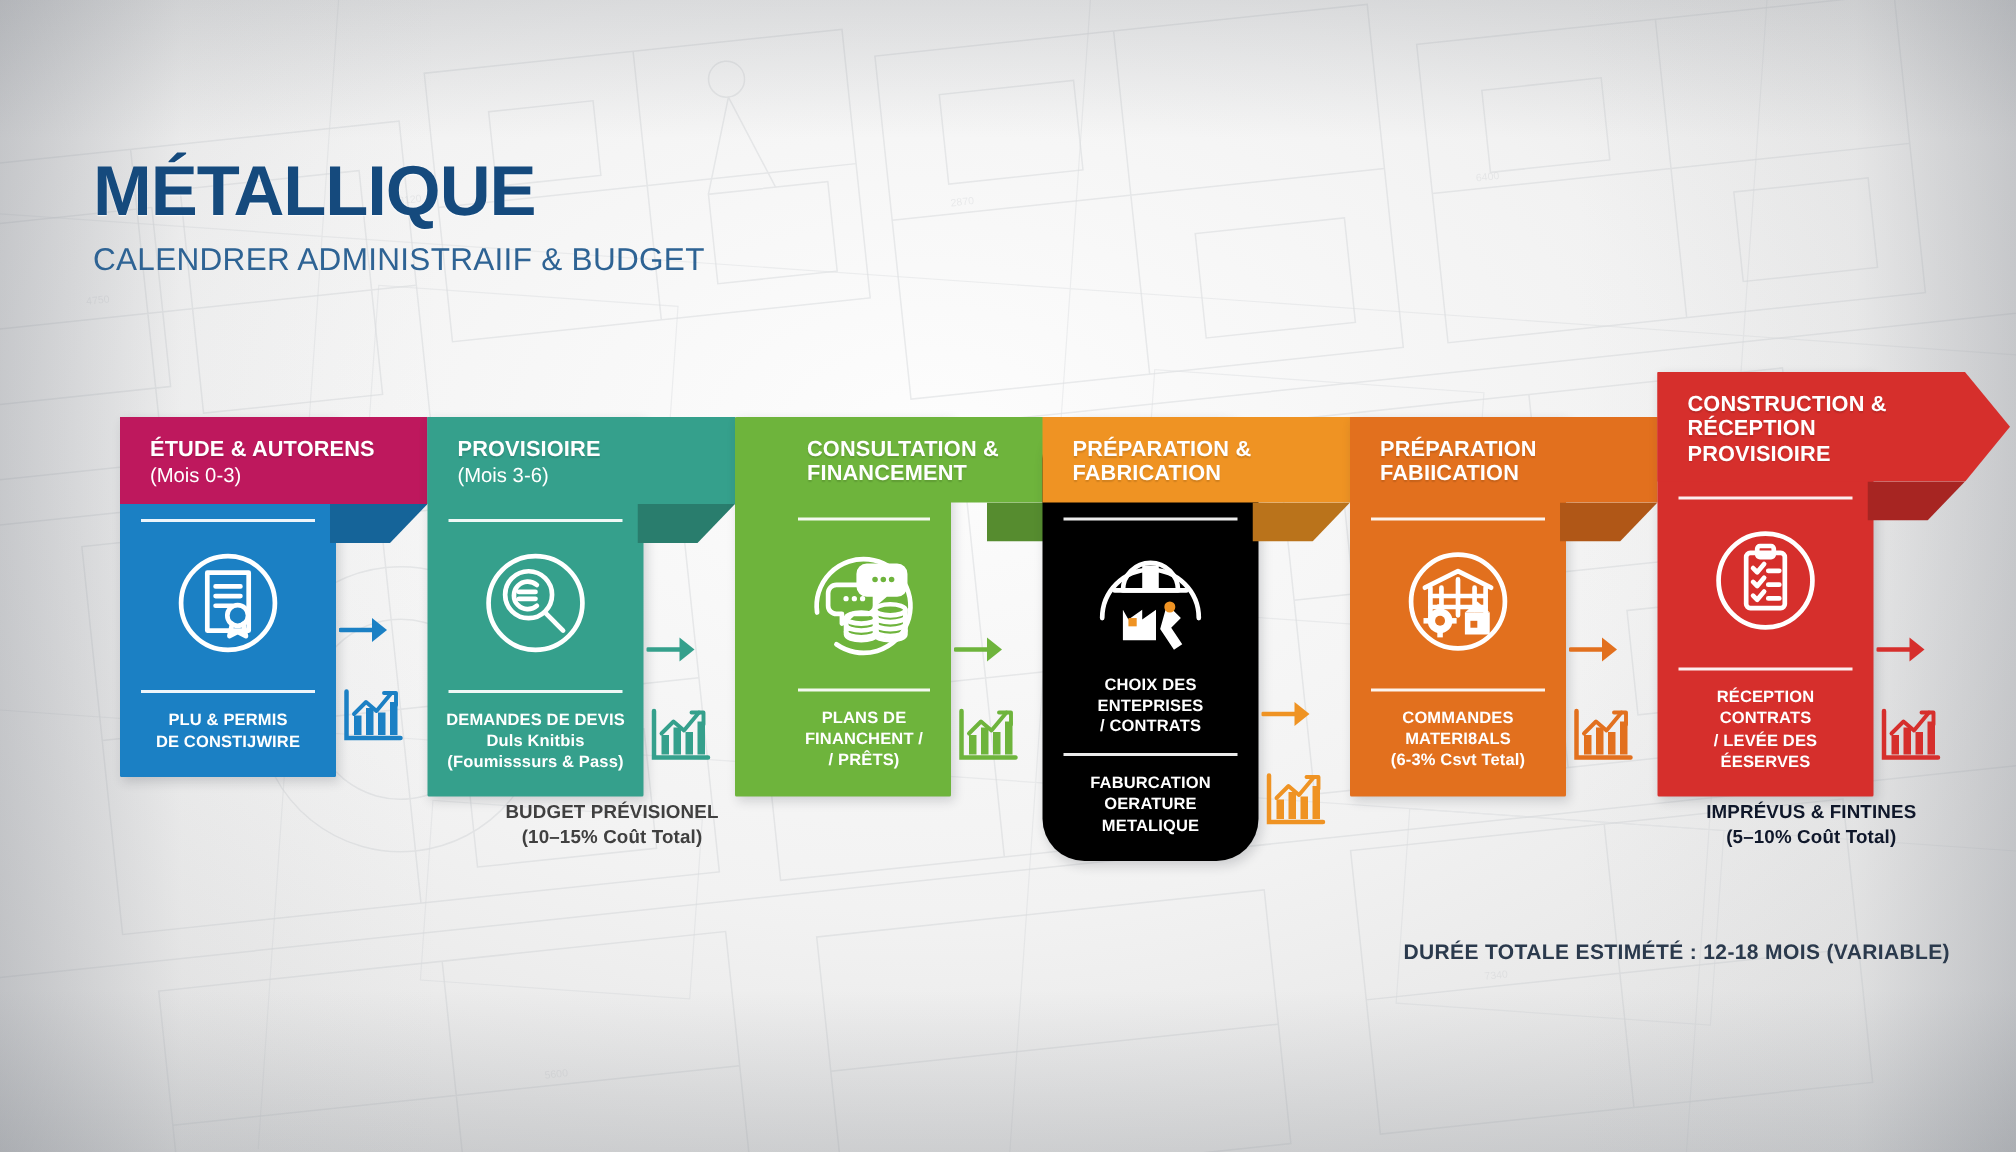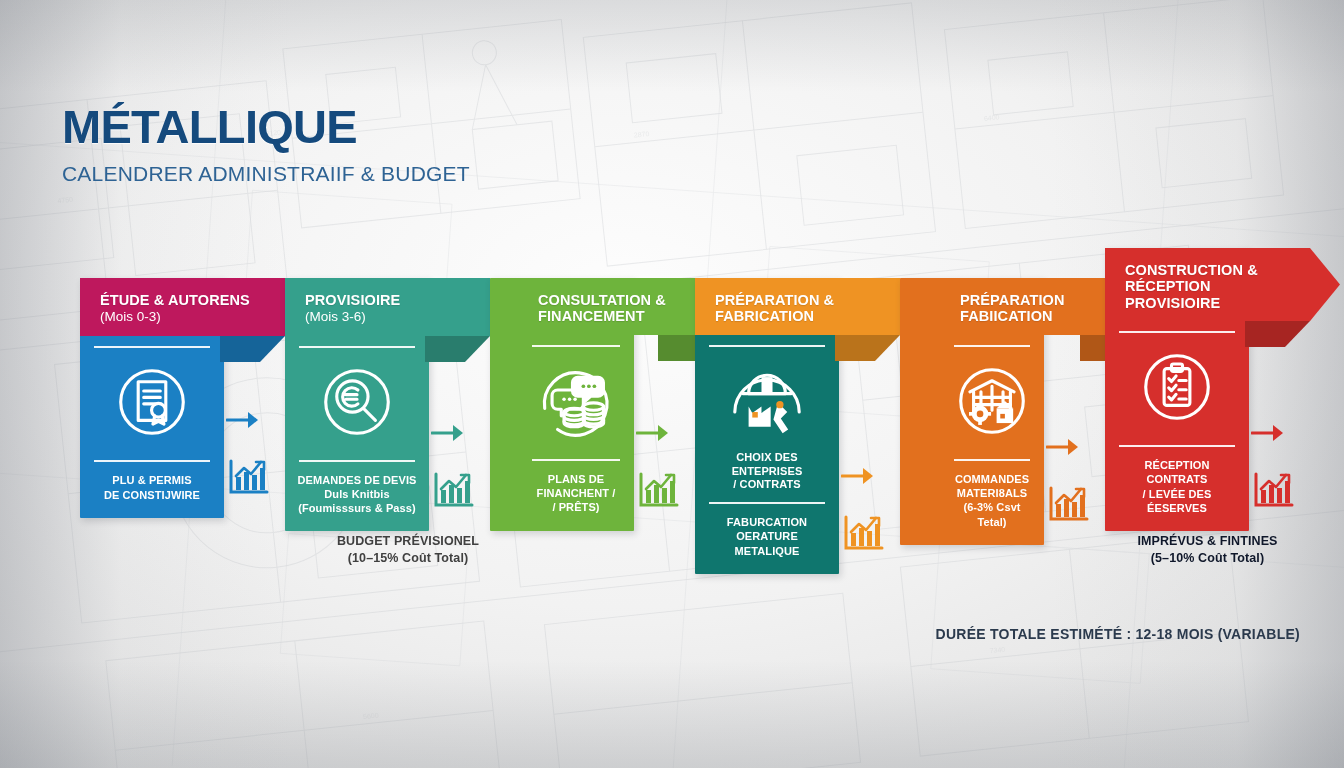--- a/index.html
+++ b/index.html
@@ -356,21 +356,21 @@
     <path d="M3 3v31h36" stroke="#6eb43c" stroke-width="3" fill="none" stroke-linecap="round"></path>
     <rect x="8" y="19" width="5" height="13" fill="#6eb43c"></rect>
     <rect x="16" y="14" width="5" height="18" fill="#6eb43c"></rect>
     <rect x="24" y="17" width="5" height="15" fill="#6eb43c"></rect>
     <rect x="32" y="10" width="5" height="22" fill="#6eb43c"></rect>
     <path d="M8 18l8-8 7 6 10-12" stroke="#6eb43c" stroke-width="2.6" fill="none" stroke-linejoin="round" stroke-linecap="round"></path>
     <path d="M28 4h8v8" stroke="#6eb43c" stroke-width="2.6" fill="none" stroke-linecap="round" stroke-linejoin="round"></path>
         </svg></div>
   </div>
     <div class="step" style="left: 695px;">
-    <div class="card" style="background:#0f766e; display:flex; flex-direction:column;">
+    <div class="card" style="background:#000000; display:flex; flex-direction:column;border-radius:28px;">
       <div class="ribbon" style="background:#ef9323;">
         <div class="step-title">PRÉPARATION &amp;
 FABRICATION</div>
 
         <div class="ribbon-chevron">
           <svg width="32" height="100%" viewBox="0 0 32 80" preserveAspectRatio="none">
             <path d="M0 0l30 40L0 80z" fill="#ef9323"></path>
           </svg>
         </div>
         <div class="ribbon-fold">
@@ -411,21 +411,21 @@
     <path d="M3 3v31h36" stroke="#ef9323" stroke-width="3" fill="none" stroke-linecap="round"></path>
     <rect x="8" y="19" width="5" height="13" fill="#ef9323"></rect>
     <rect x="16" y="14" width="5" height="18" fill="#ef9323"></rect>
     <rect x="24" y="17" width="5" height="15" fill="#ef9323"></rect>
     <rect x="32" y="10" width="5" height="22" fill="#ef9323"></rect>
     <path d="M8 18l8-8 7 6 10-12" stroke="#ef9323" stroke-width="2.6" fill="none" stroke-linejoin="round" stroke-linecap="round"></path>
     <path d="M28 4h8v8" stroke="#ef9323" stroke-width="2.6" fill="none" stroke-linecap="round" stroke-linejoin="round"></path>
         </svg></div>
   </div>
     <div class="step" style="left: 900px;">
-    <div class="card" style="background:#e2701e; display:flex; flex-direction:column;padding-left:40px;">
+    <div class="card" style="background:#e2701e; display:flex; flex-direction:column;">
       <div class="ribbon" style="background:#e2701e;">
         <div class="step-title">PRÉPARATION
 FABIICATION</div>
 
         <div class="ribbon-chevron">
           <svg width="32" height="100%" viewBox="0 0 32 80" preserveAspectRatio="none">
             <path d="M0 0l30 40L0 80z" fill="#e2701e"></path>
           </svg>
         </div>
         <div class="ribbon-fold">

